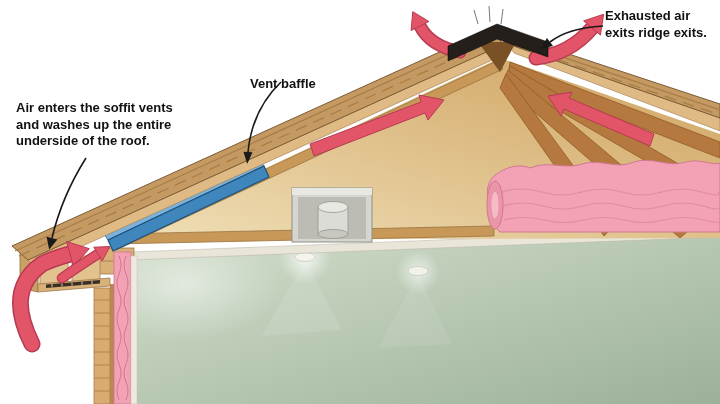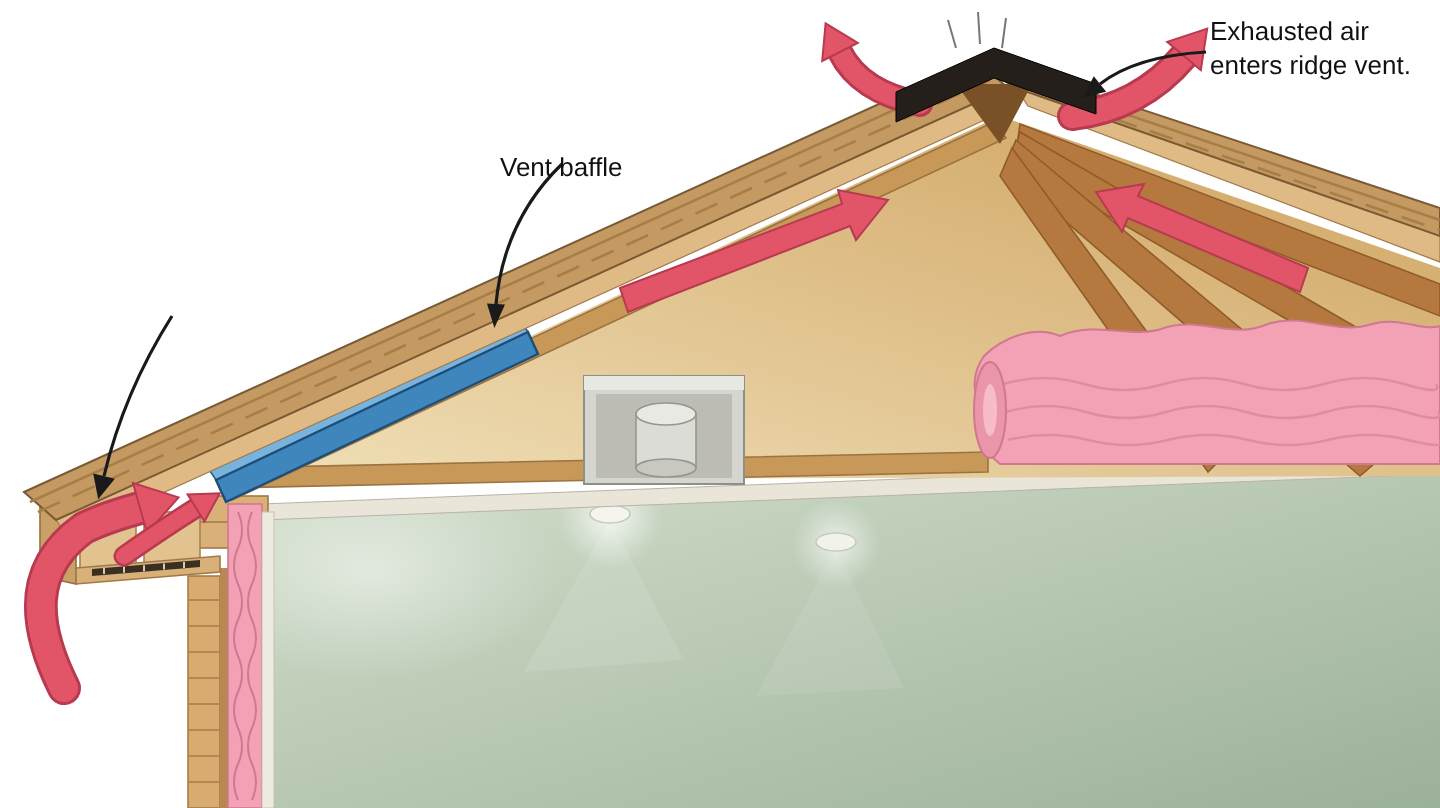--- a/index.html
+++ b/index.html
@@ -2,21 +2,21 @@
 <html><head>
 <meta charset="utf-8">
 <style>
   html,body{margin:0;padding:0;background:#ffffff;}
   .stage{
     position:relative;width:720px;height:404px;background:#ffffff;overflow:hidden;
     font-family:"Liberation Sans",sans-serif;
   }
   .stage svg{position:absolute;left:0;top:0;}
   .label{
-    position:absolute;color:#111111;font-weight:400;font-size:13px;line-height:16.5px;
+    position:absolute;color:#111111;font-weight:700;font-size:13px;line-height:16.5px;
     white-space:nowrap;
   }
   .label div{white-space:nowrap;}
 </style>
 </head>
 <body>
 
 <div class="stage">
 
 <svg width="720" height="404" viewBox="0 0 720 404">
@@ -152,23 +152,28 @@
   <g>
     <path d="M603,26 Q568,28 550,42" fill="none" stroke="#1a1a1a" stroke-width="1.6"></path>
     <polygon points="541.3,48.7 546.9,38.1 553.1,45.9" fill="#1a1a1a"></polygon>
     <path d="M281,82 Q252,110 248,152" fill="none" stroke="#1a1a1a" stroke-width="1.6"></path>
     <polygon points="247.2,164 243.5,151.7 252.5,152.3" fill="#1a1a1a"></polygon>
     <path d="M86,158 Q62,196 52,238" fill="none" stroke="#1a1a1a" stroke-width="1.6"></path>
     <polygon points="49.1,249.6 46.6,236.8 57.4,239.4" fill="#1a1a1a"></polygon>
   </g>
 </svg>
 
+<div class="label" style="left:16px;top:100px;">
+  <div>Air enters the soffit vents</div>
+  <div>and washes up the entire</div>
+  <div>underside of the roof.</div>
+</div>
 
 <div class="label" style="left:250px;top:76px;">
   <div>Vent baffle</div>
 </div>
 
 <div class="label" style="left:605px;top:8px;">
   <div>Exhausted air</div>
-  <div>enters ridge vent.</div>
+  <div>exits ridge exits.</div>
 </div>
 
 </div>
 
 </body></html>

